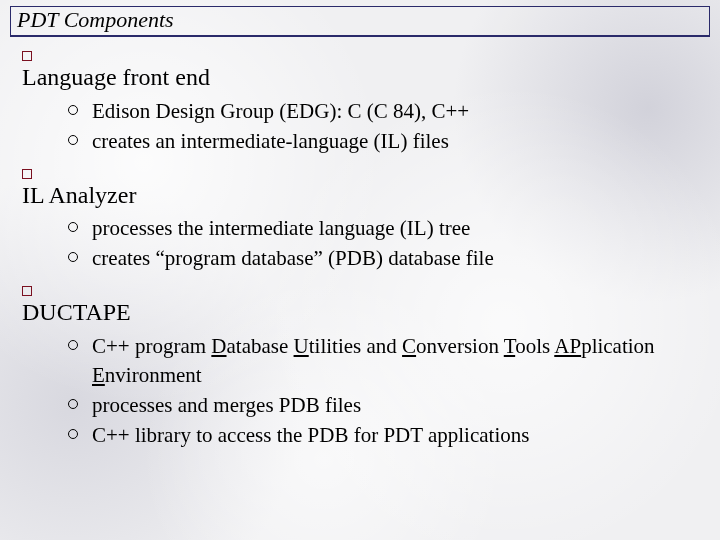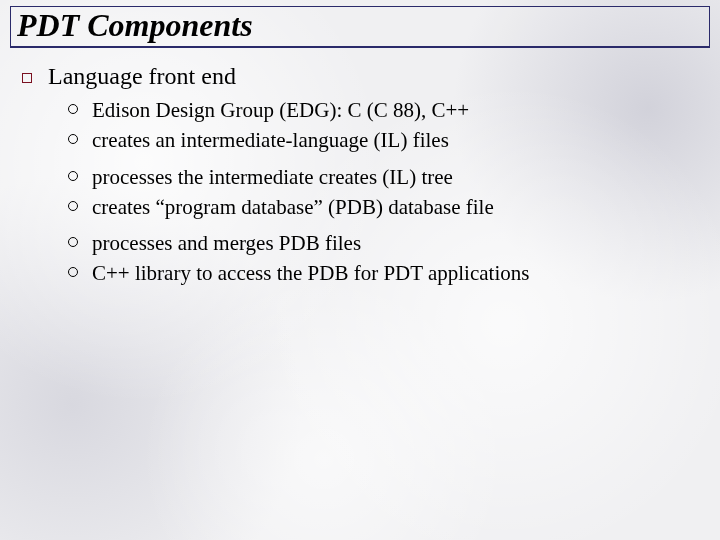--- a/index.html
+++ b/index.html
@@ -20,31 +20,32 @@
   }
   .title-bar{
     border:1px solid #2a2a6a;
     border-bottom:2px solid #2a2a6a;
     padding:0 8px 2px 6px;
     margin-bottom:12px;
     background:rgba(255,255,255,0.05);
   }
   .title-bar h1{
     margin:0;
-    font-size:32px;
+    font-size:22px;
     font-style:italic;
-    font-weight:bold;
+    font-weight:normal;
     letter-spacing:0;
   }
   .content{padding:0 2px 0 12px}
   .lvl1{
     font-size:24px;
     line-height:1.4;
     margin:4px 0 2px 0;
     display:flex;
+    flex-direction:column;
   }
   .lvl1 .mk{
     width:26px;flex:none;
     display:flex;align-items:center;
   }
   .lvl1 .mk span{
     display:block;width:10px;height:10px;border:1.5px solid #7a1020;
     box-sizing:border-box;margin-top:2px;
   }
   .sub{padding:0 0 6px 46px}
@@ -78,46 +79,64 @@
     <div class="mk">
         <span></span>
       </div>
     <div>Language front end</div>
   </div>
   <div class="sub">
     <div class="lvl2">
       <div class="mk">
           <span></span>
         </div>
-      <div class="txt">Edison Design Group (EDG): C (C 88), C++</div>
+      <div class="txt">Edison Design Group (EDG): C (C 84), C++</div>
     </div>
     <div class="lvl2">
       <div class="mk">
           <span></span>
         </div>
       <div class="txt">creates an intermediate-language (IL) files</div>
     </div>
   </div>
 
+  <div class="lvl1">
+    <div class="mk">
+        <span></span>
+      </div>
+    <div>IL Analyzer</div>
+  </div>
   <div class="sub">
     <div class="lvl2">
       <div class="mk">
           <span></span>
         </div>
-      <div class="txt">processes the intermediate creates (IL) tree</div>
+      <div class="txt">processes the intermediate language (IL) tree</div>
     </div>
     <div class="lvl2">
       <div class="mk">
           <span></span>
         </div>
       <div class="txt">creates “program database” (PDB) database file</div>
     </div>
   </div>
 
+  <div class="lvl1">
+    <div class="mk">
+        <span></span>
+      </div>
+    <div>DUCTAPE</div>
+  </div>
   <div class="sub">
+    <div class="lvl2">
+      <div class="mk">
+          <span></span>
+        </div>
+      <div class="txt">C++ program <span class="u">D</span>atabase <span class="u">U</span>tilities and <span class="u">C</span>onversion <span class="u">T</span>ools <span class="u">AP</span>plication <span class="u">E</span>nvironment</div>
+    </div>
     <div class="lvl2">
       <div class="mk">
           <span></span>
         </div>
       <div class="txt">processes and merges PDB files</div>
     </div>
     <div class="lvl2">
       <div class="mk">
           <span></span>
         </div>

